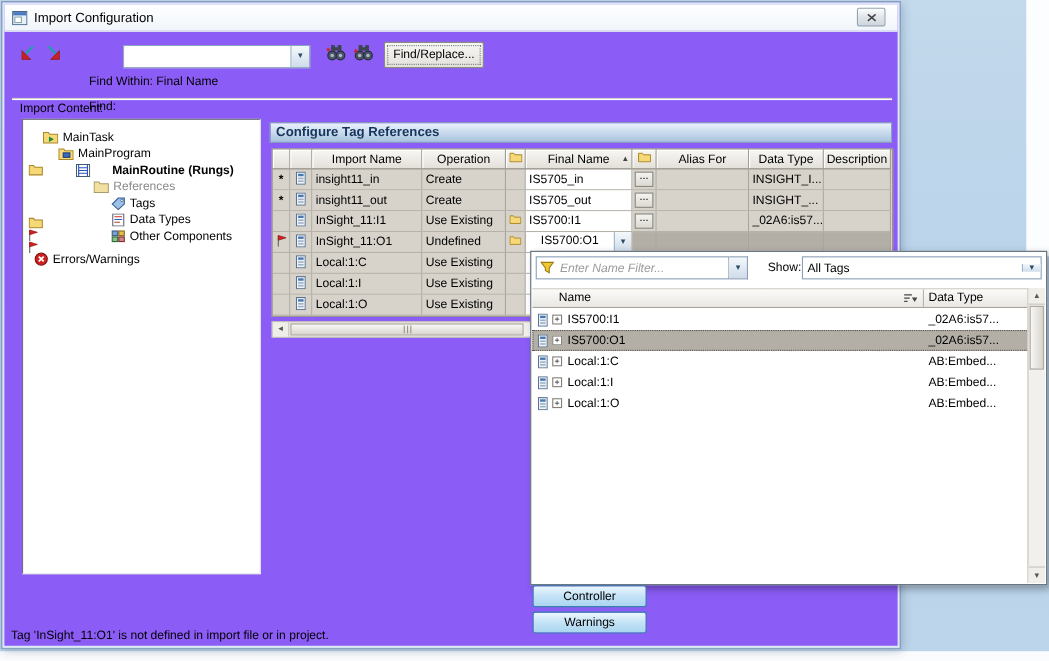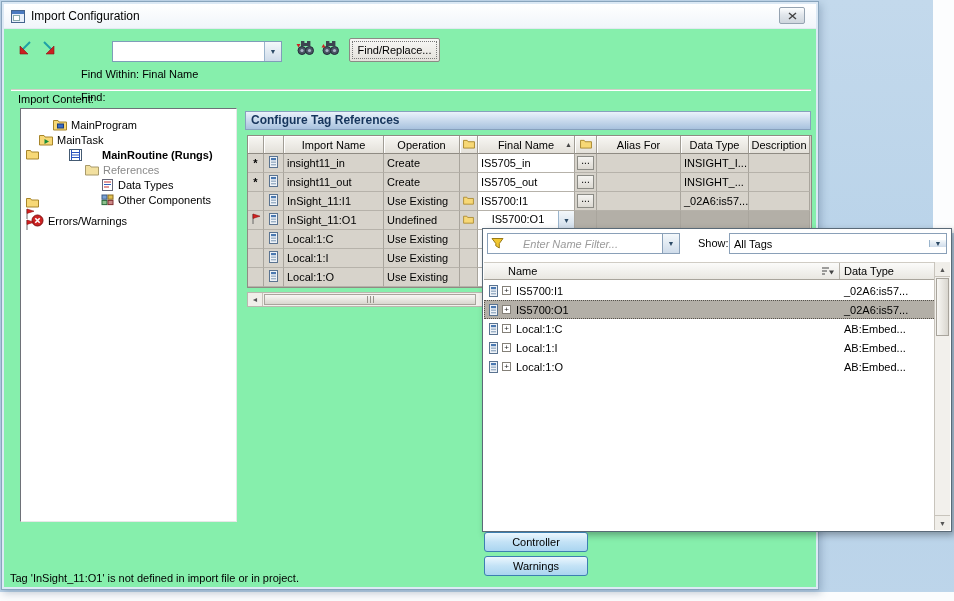--- a/index.html
+++ b/index.html
@@ -9,21 +9,21 @@
     background:linear-gradient(180deg,#c3d9ec 0%,#b6d1e8 60%,#bdd5ea 100%);
     font-family:"Liberation Sans",sans-serif; font-size:11px; color:#000;
   }
 
   
   .bg-tr { position:absolute; right:0; top:0; width:21px; height:233px; background:#fcfdfe; }
   .bg-bot { position:absolute; left:0; bottom:0; width:954px; height:9px; background:#fbfcfd; }
 
   
   .dialog { position:absolute; left:1px; top:1px; width:818px; height:589px;
-    background:#86efac; border:1px solid #89a5bd;
+    background:#8b5cf6; border:1px solid #89a5bd;
     box-shadow:inset 0 0 0 2px #dce9f5, 2px 3px 8px rgba(40,70,100,.28); }
   .titlebar { position:absolute; left:2px; top:2px; right:2px; height:25px;
     background:linear-gradient(#ffffff,#f0f5fa); border-bottom:1px solid #e2e9f0;
     display:flex; align-items:center; gap:6px; padding:0 7px; }
   .title-text { font-size:12px; }
   .close-btn { position:absolute; right:13px; top:5px; width:26px; height:17px; padding:0;
     background:linear-gradient(#fdfefe,#e2e7ec 45%,#cfd6dd); border:1px solid #95a3b1;
     border-radius:2px; display:flex; align-items:center; justify-content:center; }
 
   
@@ -101,21 +101,21 @@
 
   
   .status { position:absolute; left:8px; top:570px; }
 
   
   .popup { position:absolute; left:482px; top:228px; width:470px; height:304px;
     background:#fff; border:1px solid #5a6a78; box-shadow:3px 3px 7px rgba(0,0,0,.32); z-index:30; }
   .flt-field { position:absolute; left:4px; top:4px; width:176px; height:21px;
     border:1px solid #8aa0b8; background:#fff; display:flex; align-items:center; }
   .funnel { width:19px; display:flex; justify-content:center; }
-  .flt-field input { flex:1; min-width:0; border:0; outline:0; font:inherit; padding:2px 2px;margin-left:14px; }
+  .flt-field input { flex:1; min-width:0; border:0; outline:0; font:inherit; padding:2px 2px; }
   .flt-field input::placeholder { font-style:italic; color:#9a9a9a; }
   .flt-arrow { position:absolute; left:180px; top:4px; width:17px; height:21px;
     border:1px solid #8aa0b8; border-left:0; background:linear-gradient(#f4f8fb,#cfdcea);
     font-size:7px; color:#2c4a66; display:flex; align-items:center; justify-content:center; }
   .show-label { position:absolute; left:215px; top:8px; }
   .show-combo { position:absolute; left:246px; top:4px; width:218px; height:21px;
     border:1px solid #8aa0b8; background:#fff; display:flex; align-items:center; }
   .show-combo .txt { flex:1; padding:3px 4px; overflow:hidden; }
   .plist-header { position:absolute; left:1px; top:33px; width:452px; height:18px; display:flex;
     background:linear-gradient(#fbfbfa,#e9e7e2); border-top:1px solid #d0ccc4;
@@ -237,55 +237,64 @@
           <path d="M2 1 l7 2.2 -7 2.2 z" fill="#d42020" stroke="#8c1010" stroke-width="0.6"></path>
         </svg>
     </span>
     <span class="mk" style="left:4px; top:110px;">
       <svg width="10" height="12" viewBox="0 0 10 12">
           <path d="M2 1 v10" stroke="#666"></path>
           <path d="M2 1 l7 2.2 -7 2.2 z" fill="#d42020" stroke="#8c1010" stroke-width="0.6"></path>
         </svg>
     </span>
 
+    <div class="titem" style="padding-left:18px;">
+      <span class="tic">
+        <svg width="14" height="12" viewBox="0 0 14 12">
+            <path d="M0.5 1.5 h4.5 l1 1.5 h7.5 v8 h-13 z" fill="#f7d876" stroke="#a8862a"></path>
+            <path d="M5.5 5 l4.5 2.5 -4.5 2.5 z" fill="#1a8c3a"></path>
+          </svg>
+      </span>
+      <span>MainTask</span>
+    </div>
     <div class="titem" style="padding-left:32px;">
       <span class="tic">
         <svg width="14" height="12" viewBox="0 0 14 12">
             <path d="M0.5 1.5 h4.5 l1 1.5 h7.5 v8 h-13 z" fill="#f7d876" stroke="#a8862a"></path>
             <rect x="4.5" y="5" width="6" height="4" fill="#3a6bc4" stroke="#1c3c78"></rect>
           </svg>
       </span>
       <span>MainProgram</span>
-    </div>
-    <div class="titem" style="padding-left:18px;">
-      <span class="tic">
-        <svg width="14" height="12" viewBox="0 0 14 12">
-            <path d="M0.5 1.5 h4.5 l1 1.5 h7.5 v8 h-13 z" fill="#f7d876" stroke="#a8862a"></path>
-            <path d="M5.5 5 l4.5 2.5 -4.5 2.5 z" fill="#1a8c3a"></path>
-          </svg>
-      </span>
-      <span>MainTask</span>
     </div>
     <div class="titem t-bold" style="padding-left:48px;">
       <span class="tic">
         <svg width="13" height="12" viewBox="0 0 13 12">
             <rect x="0.5" y="0.5" width="12" height="11" fill="#fff" stroke="#445a72"></rect>
             <path d="M2.5 1 v10 M10.5 1 v10" stroke="#2a52be"></path>
             <path d="M2.5 3.5 h8 M2.5 6 h8 M2.5 8.5 h8" stroke="#2a52be"></path>
           </svg>
       </span>
       <span>MainRoutine (Rungs)</span>
     </div>
     <div class="titem t-dim" style="padding-left:64px;">
       <span class="tic">
         <svg width="14" height="12" viewBox="0 0 14 12">
             <path d="M0.5 1.5 h4.5 l1 1.5 h7.5 v8 h-13 z" fill="#f2e0a0" stroke="#a89a6a"></path>
           </svg>
       </span>
       <span>References</span>
+    </div>
+    <div class="titem" style="padding-left:80px;">
+      <span class="tic">
+        <svg width="13" height="12" viewBox="0 0 13 12">
+            <path d="M1 6.5 L6.5 1 h5.5 v5.5 L6.5 11.5 z" fill="#9cc0e8" stroke="#345a8c"></path>
+            <circle cx="9.8" cy="3.2" r="1.1" fill="#fff" stroke="#345a8c" stroke-width="0.7"></circle>
+          </svg>
+      </span>
+      <span>Tags</span>
     </div>
     <div class="titem" style="padding-left:80px;">
       <span class="tic">
         <svg width="13" height="12" viewBox="0 0 13 12">
             <rect x="1.5" y="0.5" width="10" height="11" fill="#fff" stroke="#667"></rect>
             <path d="M3 3 h7" stroke="#c03030"></path>
             <path d="M3 5.5 h7" stroke="#3060c0"></path>
             <path d="M3 8 h5" stroke="#c03030"></path>
           </svg>
       </span>

